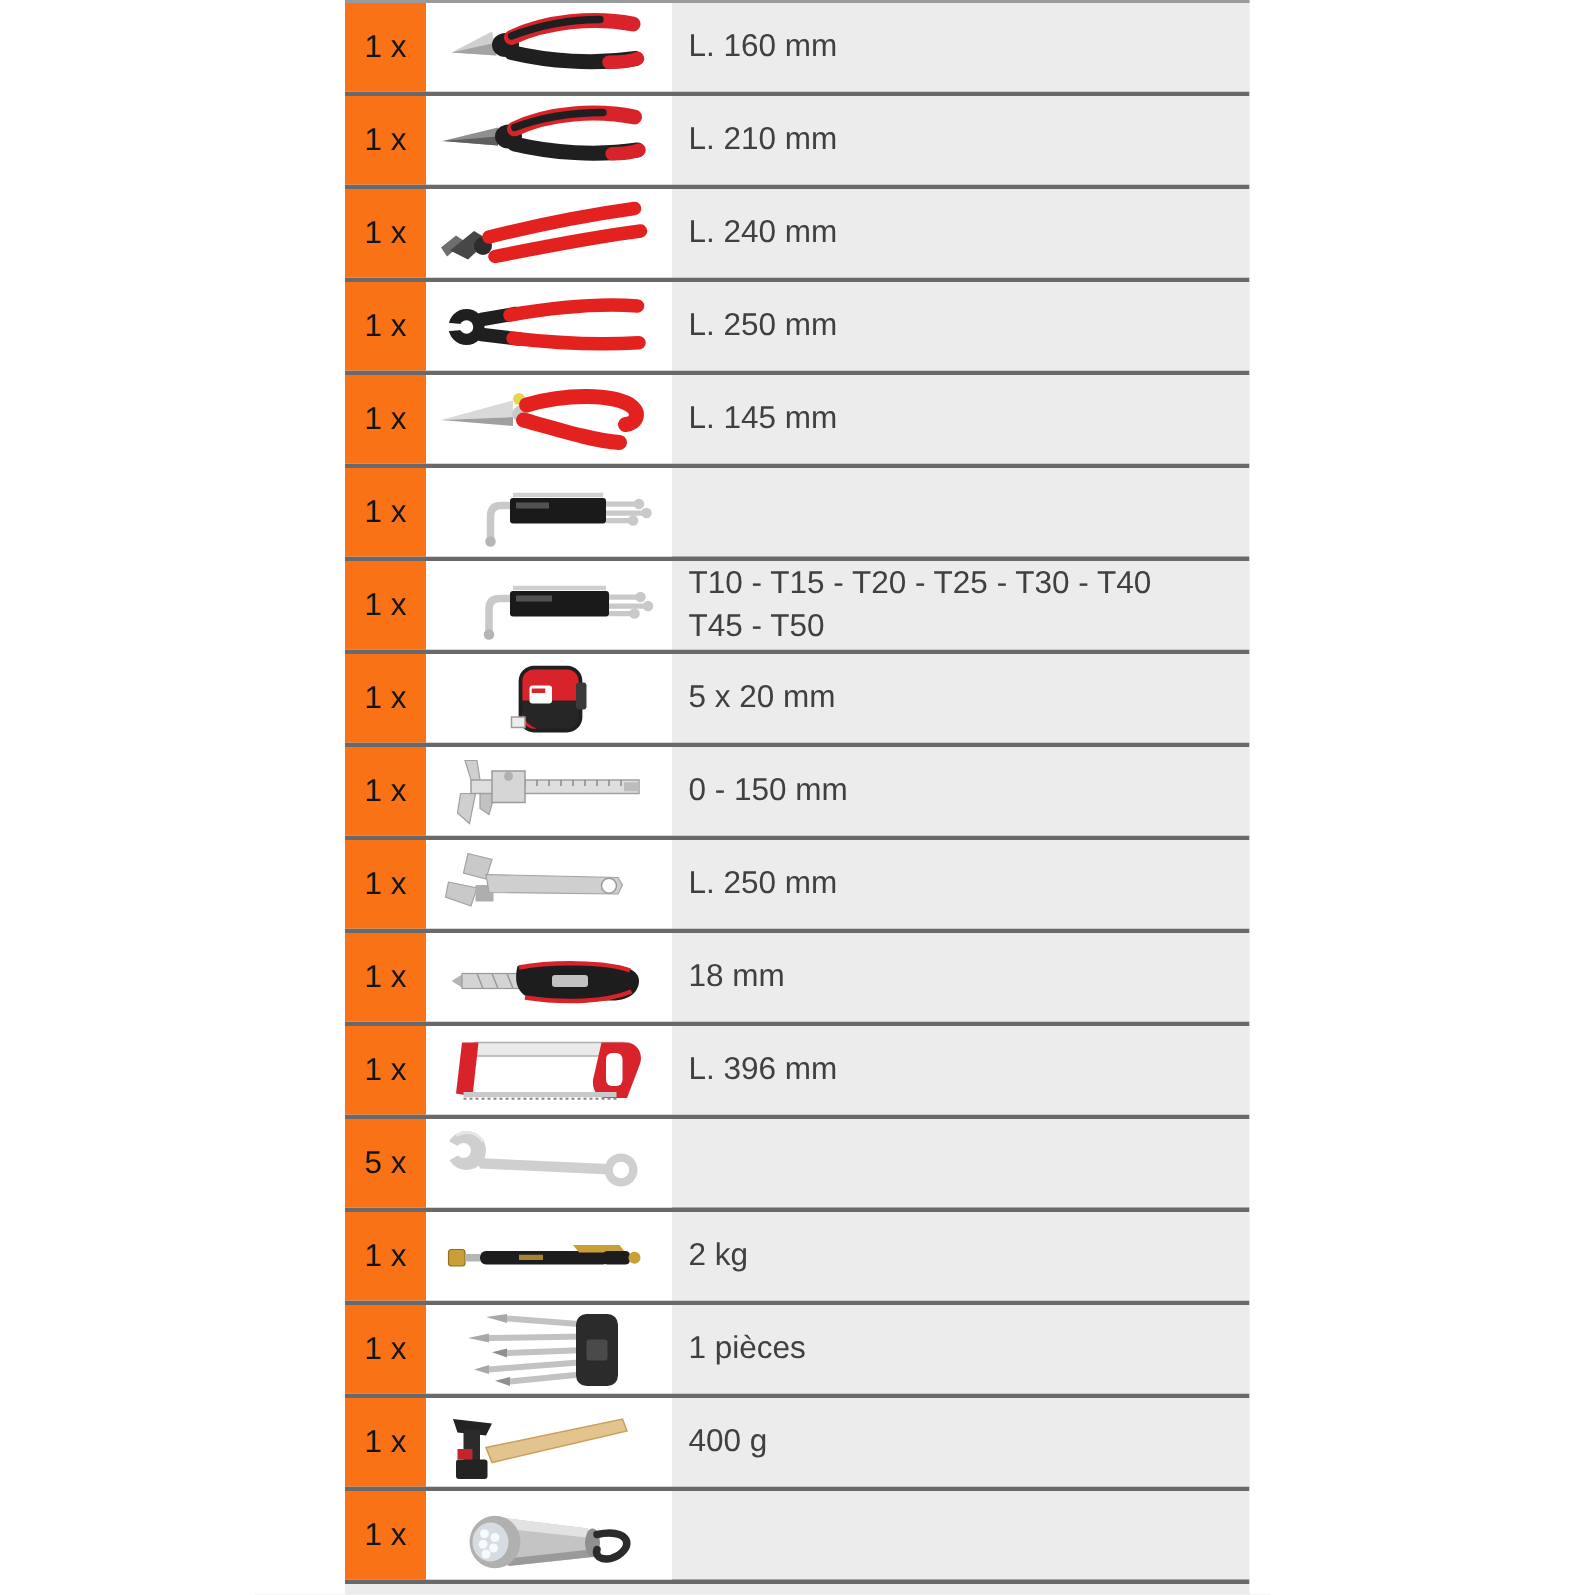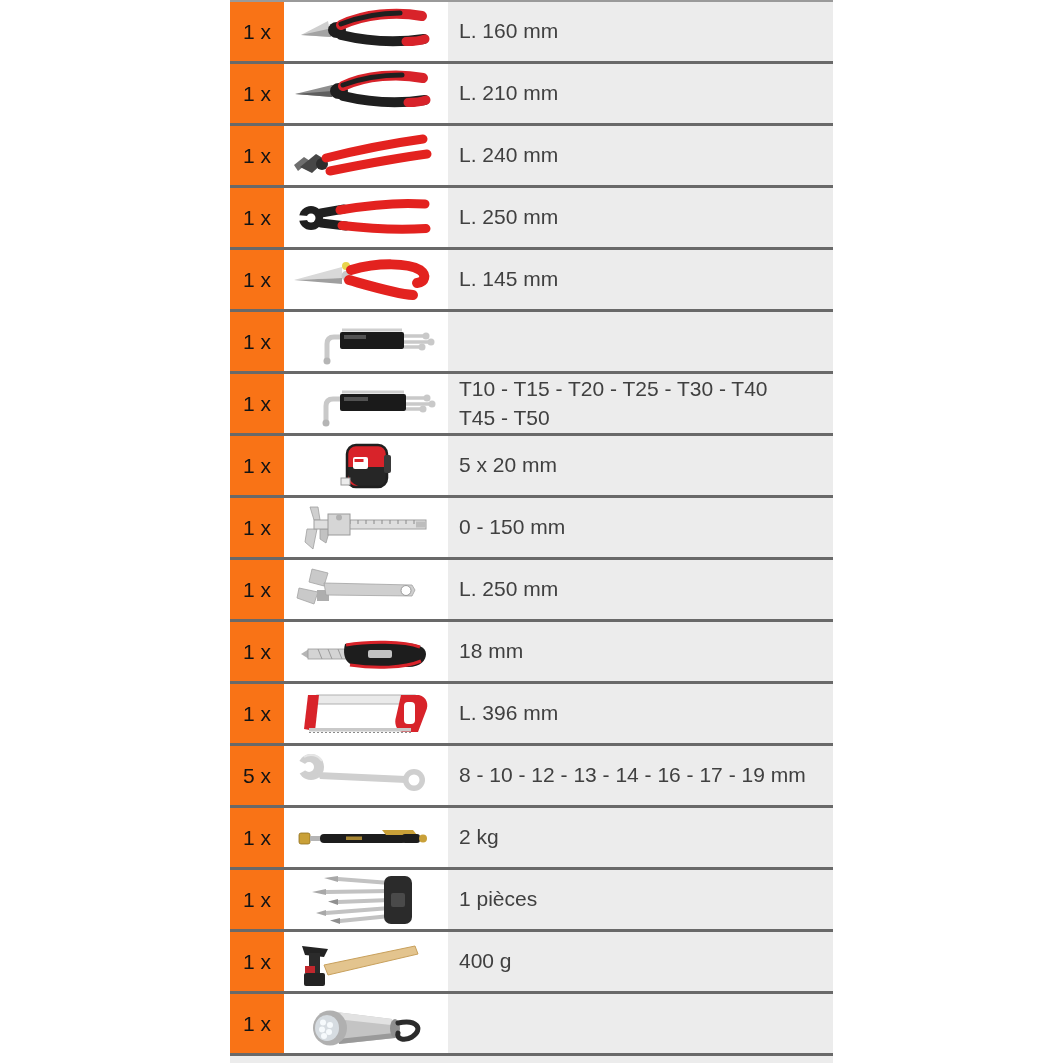--- a/index.html
+++ b/index.html
@@ -310,23 +310,20 @@
               <circle cx="27" cy="20" r="13" fill="#cfcfcf"></circle>
               <polygon points="4,8 27,20 8,31" fill="#ffffff"></polygon>
               <circle cx="25" cy="20" r="5" fill="#ffffff"></circle>
               <polygon points="33,25 122,29 122,36 36,32" fill="#cfcfcf"></polygon>
               <circle cx="130" cy="33" r="11" fill="#cfcfcf"></circle>
               <circle cx="130" cy="33" r="5.5" fill="#ffffff"></circle>
               <path d="M20 10 A13 13 0 0 1 38 14" stroke="#e6e6e6" stroke-width="2" fill="none"></path>
             </svg>
           </span>
         </div>
-    <div class="cell spec">
-      <span>8 - 10 - 12 - 13 - 14 - 16 - 17 - 19 mm</span>
-    </div>
   </div>
 
   <div class="row">
     <div class="cell qty">
       <span>1 x</span>
     </div>
     <div class="cell img">
           <span class="tool-icon">
             <svg viewBox="0 0 164 58" width="164" height="58" xmlns="http://www.w3.org/2000/svg">
               <rect x="15" y="24" width="11" height="11" rx="2" fill="#c9a038" stroke="#8f6f1e" stroke-width="0.8"></rect>

